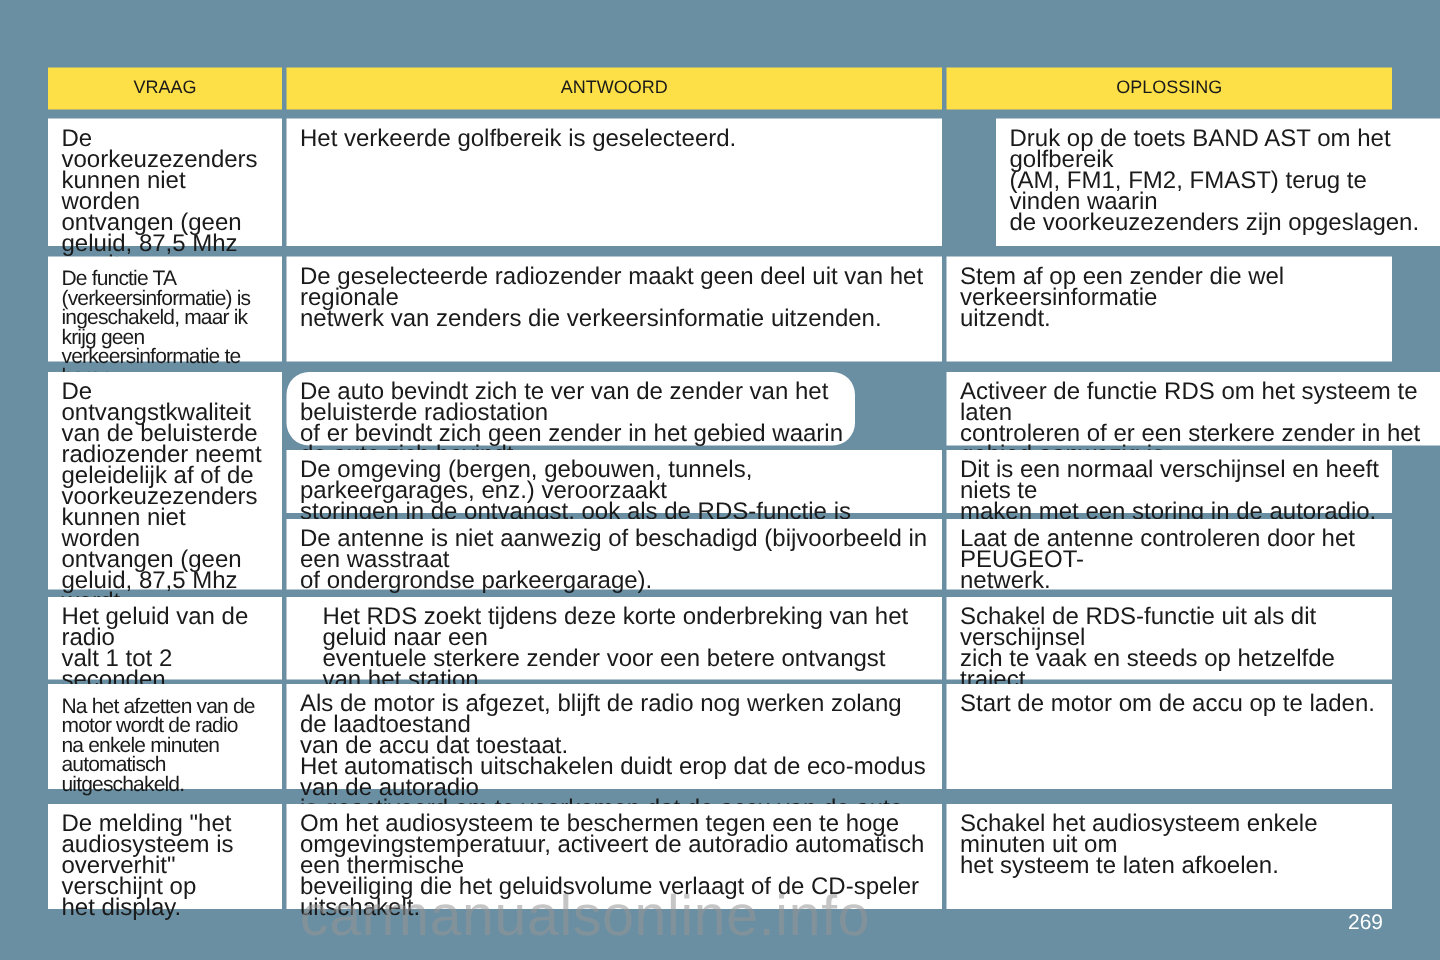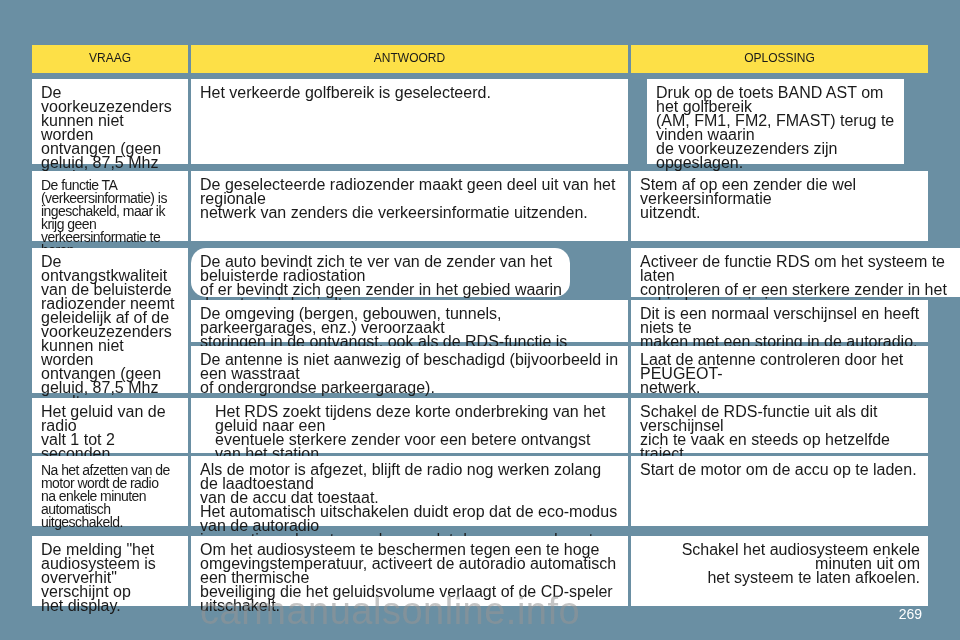--- a/index.html
+++ b/index.html
@@ -66,21 +66,21 @@
 <div class="hdr" style="left:32px; top:45px; width:156px; height:28px;">VRAAG</div>
 <div class="hdr" style="left:191px; top:45px; width:437px; height:28px;">ANTWOORD</div>
 <div class="hdr" style="left:631px; top:45px; width:297px; height:28px;">OPLOSSING</div>
 
 <div class="cell" style="left:32px; top:79px; width:156px; height:85px;">De voorkeuzezenders
 kunnen niet worden
 ontvangen (geen
 geluid, 87,5 Mhz wordt
 weergegeven...).</div>
 <div class="cell" style="left:191px; top:79px; width:437px; height:85px;">Het verkeerde golfbereik is geselecteerd.</div>
-<div class="cell" style="left:647px; top:79px; width:257px; height:85px;">Druk op de toets BAND AST om het golfbereik
+<div class="cell" style="left:664px; top:79px; width:297px; height:85px;">Druk op de toets BAND AST om het golfbereik
 (AM, FM1, FM2, FMAST) terug te vinden waarin
 de voorkeuzezenders zijn opgeslagen.</div>
 
 <div class="cell narrow" style="left:32px; top:171px; width:156px; height:70px;">De functie TA
 (verkeersinformatie) is
 ingeschakeld, maar ik krijg geen
 verkeersinformatie te horen.</div>
 <div class="cell" style="left:191px; top:171px; width:437px; height:70px;">De geselecteerde radiozender maakt geen deel uit van het regionale
 netwerk van zenders die verkeersinformatie uitzenden.</div>
 <div class="cell" style="left:631px; top:171px; width:297px; height:70px;">Stem af op een zender die wel verkeersinformatie
@@ -128,17 +128,17 @@
 is geactiveerd om te voorkomen dat de accu van de auto ontladen raakt.</div>
 <div class="cell" style="left:631px; top:456px; width:297px; height:70px;">Start de motor om de accu op te laden.</div>
 
 <div class="cell" style="left:32px; top:536px; width:156px; height:70px;">De melding "het
 audiosysteem is
 oververhit" verschijnt op
 het display.</div>
 <div class="cell" style="left:191px; top:536px; width:437px; height:70px;">Om het audiosysteem te beschermen tegen een te hoge
 omgevingstemperatuur, activeert de autoradio automatisch een thermische
 beveiliging die het geluidsvolume verlaagt of de CD-speler uitschakelt.</div>
-<div class="cell" style="left:631px; top:536px; width:297px; height:70px;text-align:right;">Schakel het audiosysteem enkele minuten uit om
+<div class="cell" style="left:631px; top:536px; width:297px; height:70px;">Schakel het audiosysteem enkele minuten uit om
 het systeem te laten afkoelen.</div>
 
 <div class="watermark">carmanualsonline.info</div>
 <div class="page-number">269</div>
 
 </body></html>

